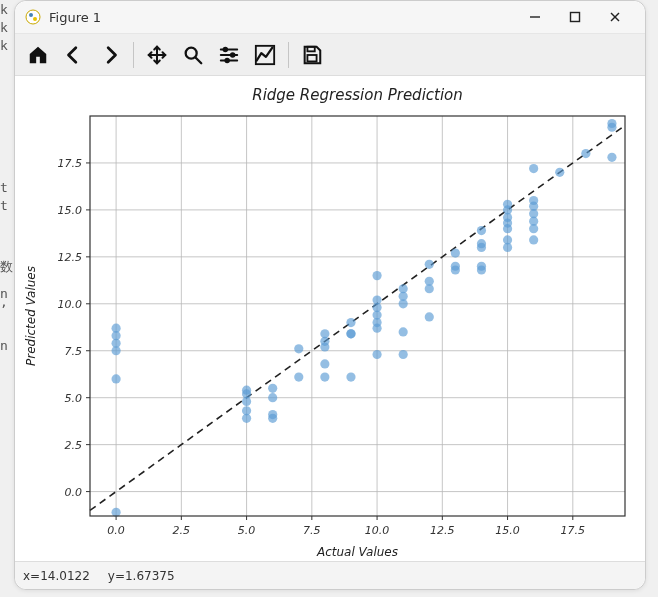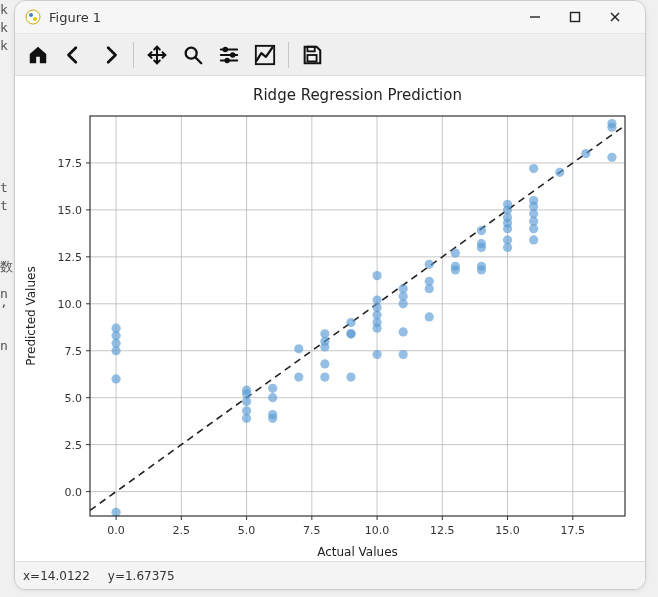--- a/index.html
+++ b/index.html
@@ -71,20 +71,21 @@
   .tsep {
     width: 1px; height: 26px;
     background: #c5c5c5;
     margin: 0 4px;
   }
   .plot-area {
     flex: 1 1 auto;
     background: #e5e5e5;
     position: relative;
     overflow: hidden;
+    font-style: italic;
   }
   .statusbar {
     height: 28px;
     background: #f4f4f4;
     border-top: 1px solid #ddd;
     display: flex;
     align-items: center;
     font-size: 12px;
     color: #333;
     padding: 0 8px;

